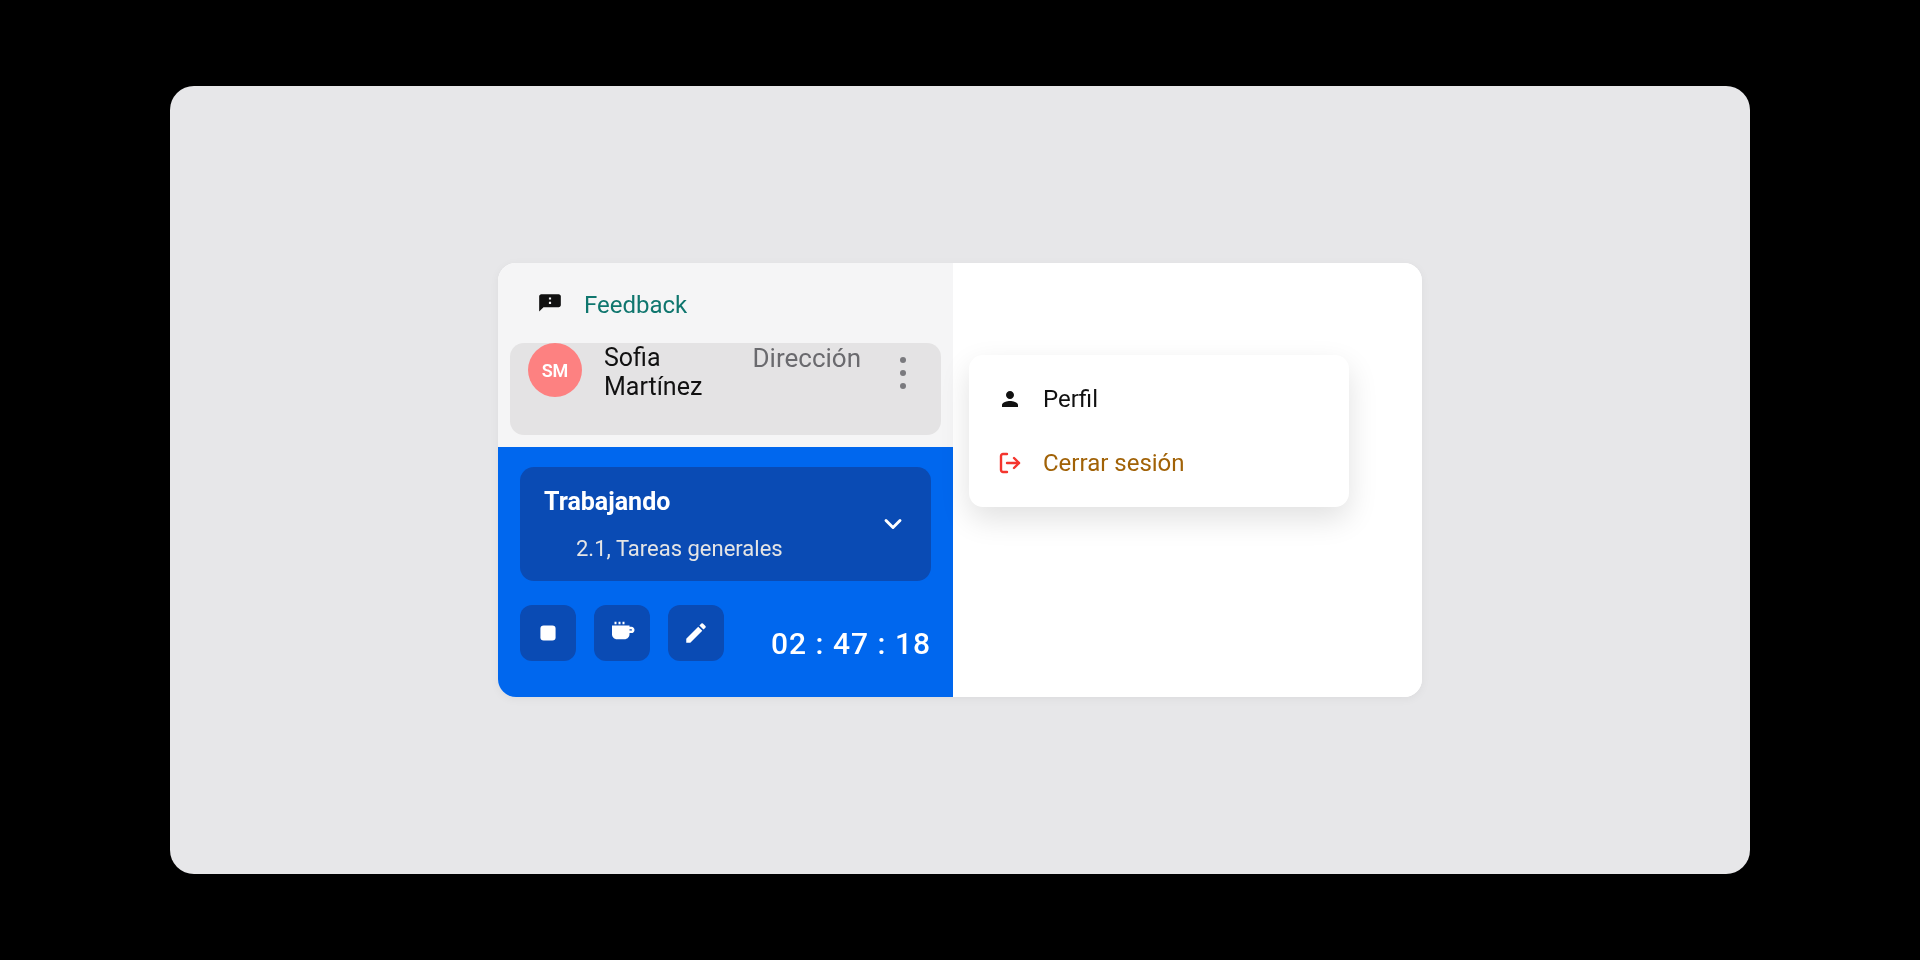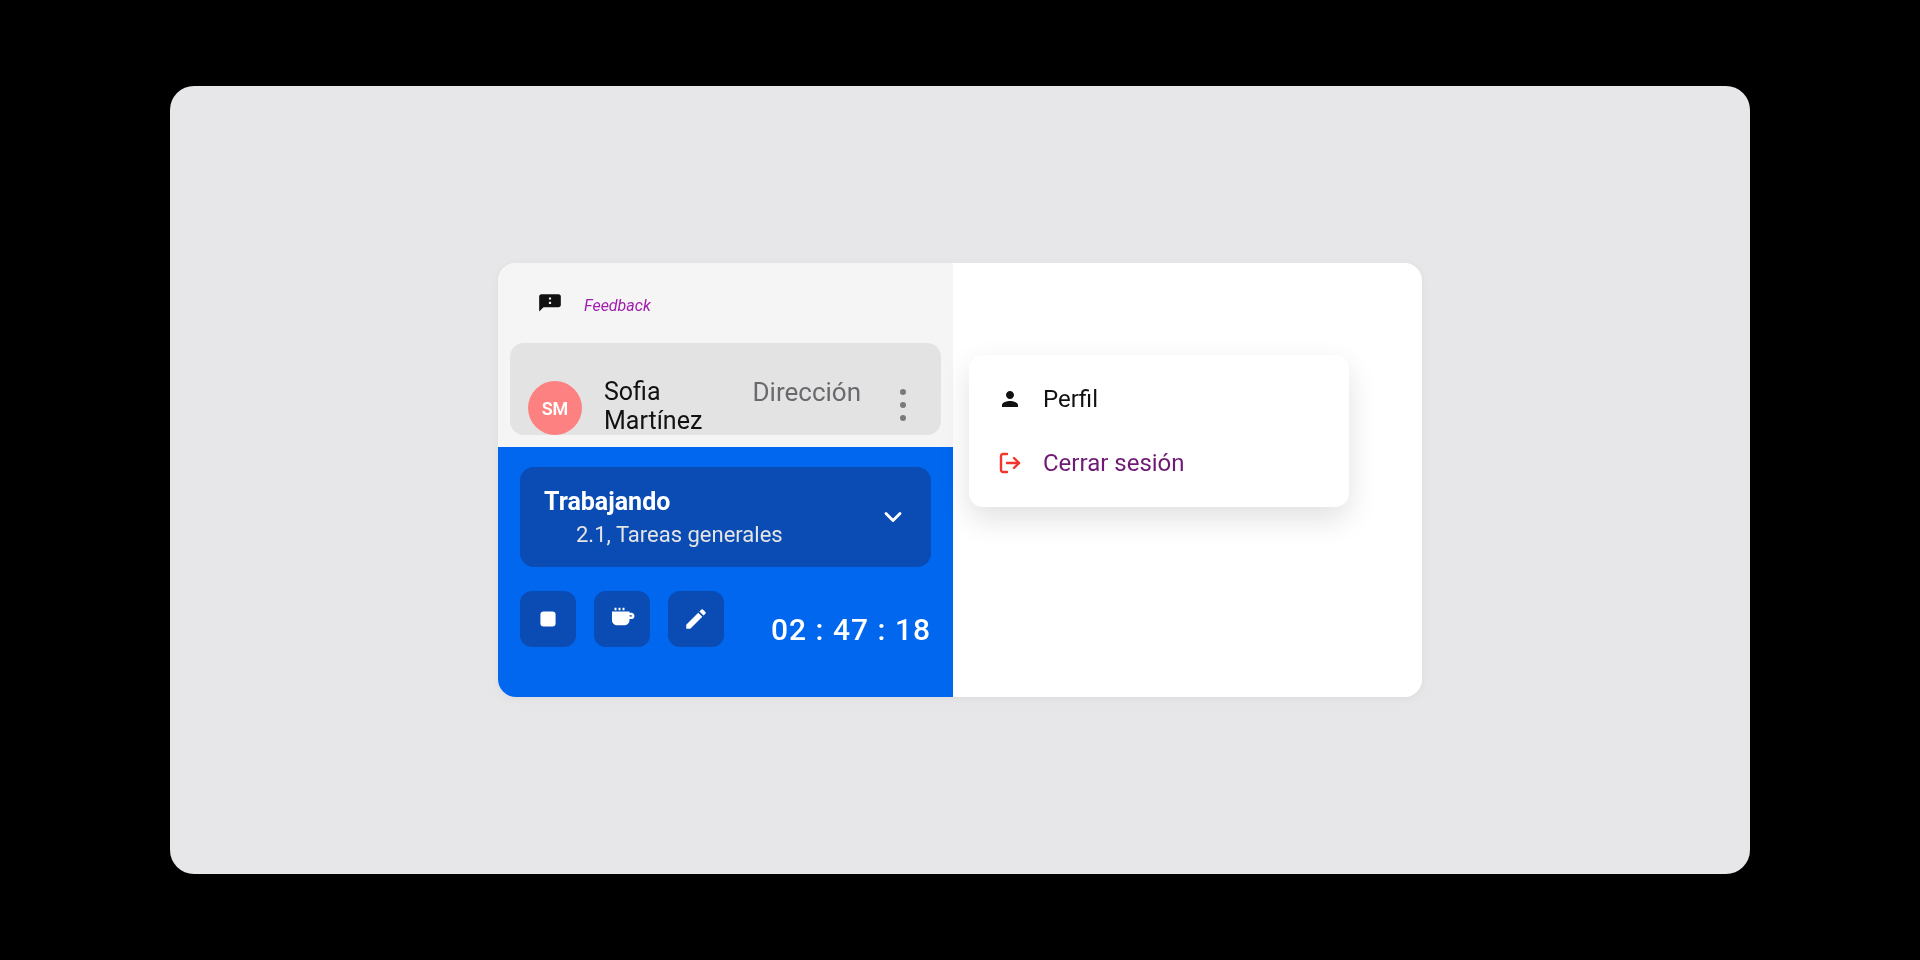--- a/index.html
+++ b/index.html
@@ -55,33 +55,32 @@
     display: flex;
     align-items: center;
     gap: 20px;
     padding: 28px 38px 24px 38px;
   }
   .feedback-row .icon-box {
     width: 28px; height: 28px;
     display: flex; align-items: center; justify-content: center;
   }
   .feedback-label {
-    font-size: 16px;
-    color: #a21caf;
-    font-style: italic;
+    font-size: 24px;
+    color: #0f766e;
   }
 
   
   .user-row {
     margin: 0 12px;
     height: 92px;
     background: #e4e3e4;
     border-radius: 14px;
     display: flex;
-    align-items: flex-end;
+    align-items: flex-start;
     padding: 0 18px;
     gap: 22px;
   }
   .avatar {
     width: 54px; height: 54px;
     border-radius: 50%;
     background: #fd8181;
     color: #fff;
     display: flex; align-items: center; justify-content: center;
     font-size: 18px;
@@ -111,21 +110,21 @@
   }
   .work-header {
     background: #0a4bb4;
     border-radius: 14px;
     padding: 20px 24px;
     display: flex;
     align-items: center;
     justify-content: space-between;
     cursor: pointer;
   }
-  .work-header-text { display: flex; flex-direction: column; gap: 6px; }
+  .work-header-text { display: flex; flex-direction: column; gap: 20px; }
   .work-status { color: #fff; font-size: 25px; font-weight: 700; }
   .work-task   { color: #e5e5e5; font-size: 22px; margin-left: 32px; }
   .chevron { color: #fff; }
 
   .work-actions {
     display: flex;
     align-items: flex-end;
     justify-content: space-between;
   }
   .action-btns { display: flex; gap: 18px; }
@@ -158,21 +157,21 @@
   }
   .menu-item {
     display: flex;
     align-items: center;
     gap: 20px;
     padding: 18px 28px;
     font-size: 24px;
     cursor: pointer;
   }
   .menu-item.profile { color: #111; }
-  .menu-item.logout  { color: #701a75; align-items: center; }
+  .menu-item.logout  { color: #a16207; align-items: center; }
   .menu-item .mi-icon { width: 26px; height: 26px; display:flex; align-items:center; justify-content:center; }
 
   svg { display: block; }
 </style>
 </head>
 <body>
 
 <div class="stage">
   <div class="card">
 

